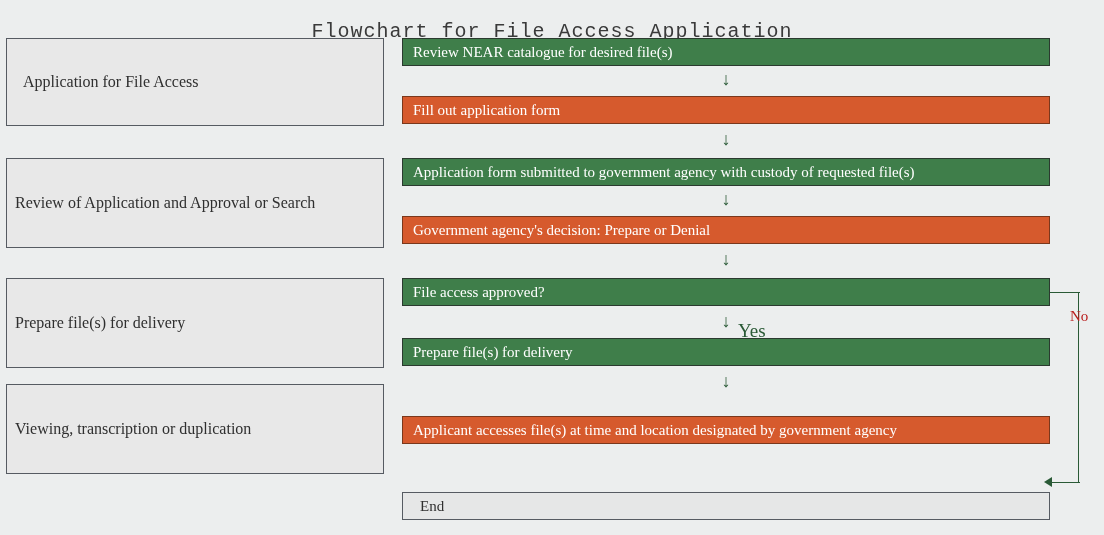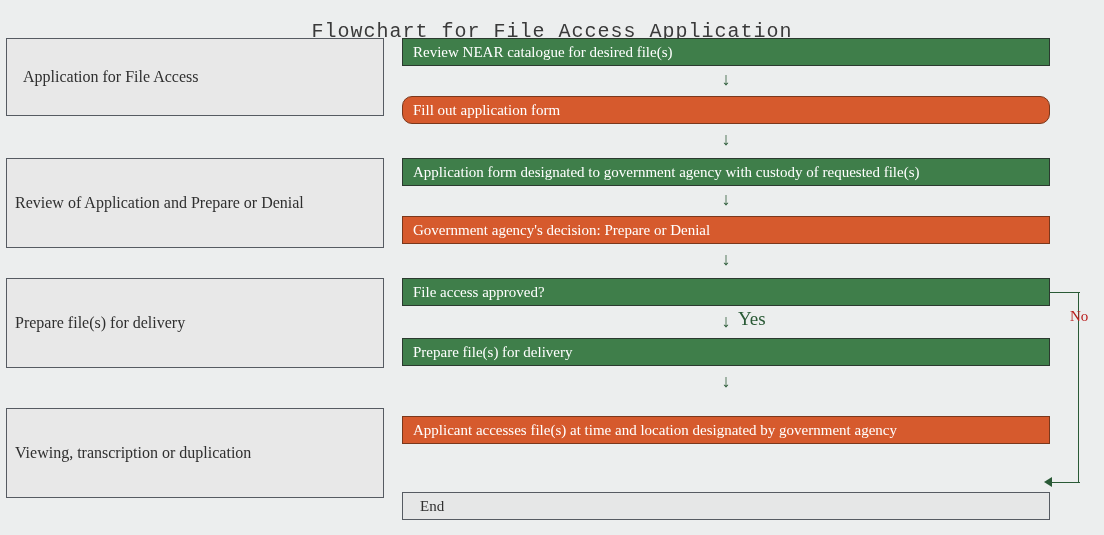--- a/index.html
+++ b/index.html
@@ -78,40 +78,40 @@
     border-top: 5px solid transparent;
     border-bottom: 5px solid transparent;
     border-right: 8px solid #2a5a36;
   }
 </style>
 </head>
 <body>
 
 <div class="title">Flowchart for File Access Application</div>
 
-<div class="stage-label" style="top:38px; height:78px;padding-left:16px;">Application for File Access</div>
-<div class="stage-label" style="top:158px; height:90px;">Review of Application and Prepare or Denial</div>
+<div class="stage-label" style="top:38px; height:88px;padding-left:16px;">Application for File Access</div>
+<div class="stage-label" style="top:158px; height:90px;">Review of Application and Approval or Search</div>
 <div class="stage-label" style="top:278px; height:90px;">Prepare file(s) for delivery</div>
-<div class="stage-label" style="top:408px; height:90px;">Viewing, transcription or duplication</div>
+<div class="stage-label" style="top:384px; height:90px;">Viewing, transcription or duplication</div>
 
 <div class="step green" style="top:38px;">Review NEAR catalogue for desired file(s)</div>
 <div class="arrow arrow-down" style="top:70px;">↓</div>
 
-<div class="step orange" style="top:96px;border-radius:10px;">Fill out application form</div>
+<div class="step orange" style="top:96px;">Fill out application form</div>
 <div class="arrow arrow-down" style="top:130px;">↓</div>
 
-<div class="step green" style="top:158px;">Application form designated to government agency with custody of requested file(s)</div>
+<div class="step green" style="top:158px;">Application form submitted to government agency with custody of requested file(s)</div>
 <div class="arrow arrow-down" style="top:190px;">↓</div>
 
 <div class="step orange" style="top:216px;">Government agency's decision: Prepare or Denial</div>
 <div class="arrow arrow-down" style="top:250px;">↓</div>
 
 <div class="step green" style="top:278px;">File access approved?</div>
 <div class="arrow arrow-down" style="top:312px;">↓</div>
-<div class="yes-label" style="top:308px; left:738px;">Yes</div>
+<div class="yes-label" style="top:320px; left:738px;">Yes</div>
 
 <div class="step green" style="top:338px;">Prepare file(s) for delivery</div>
 <div class="arrow arrow-down" style="top:372px;">↓</div>
 
 <div class="step orange" style="top:416px;">Applicant accesses file(s) at time and location designated by government agency</div>
 
 <div class="step gray-end" style="top:492px;padding-left:17px;">End</div>
 
 <div class="no-line-h" style="top:292px; left:1050px; width:30px;"></div>
 <div class="no-line-v1" style="top:292px; left:1078px; height:190px;"></div>

